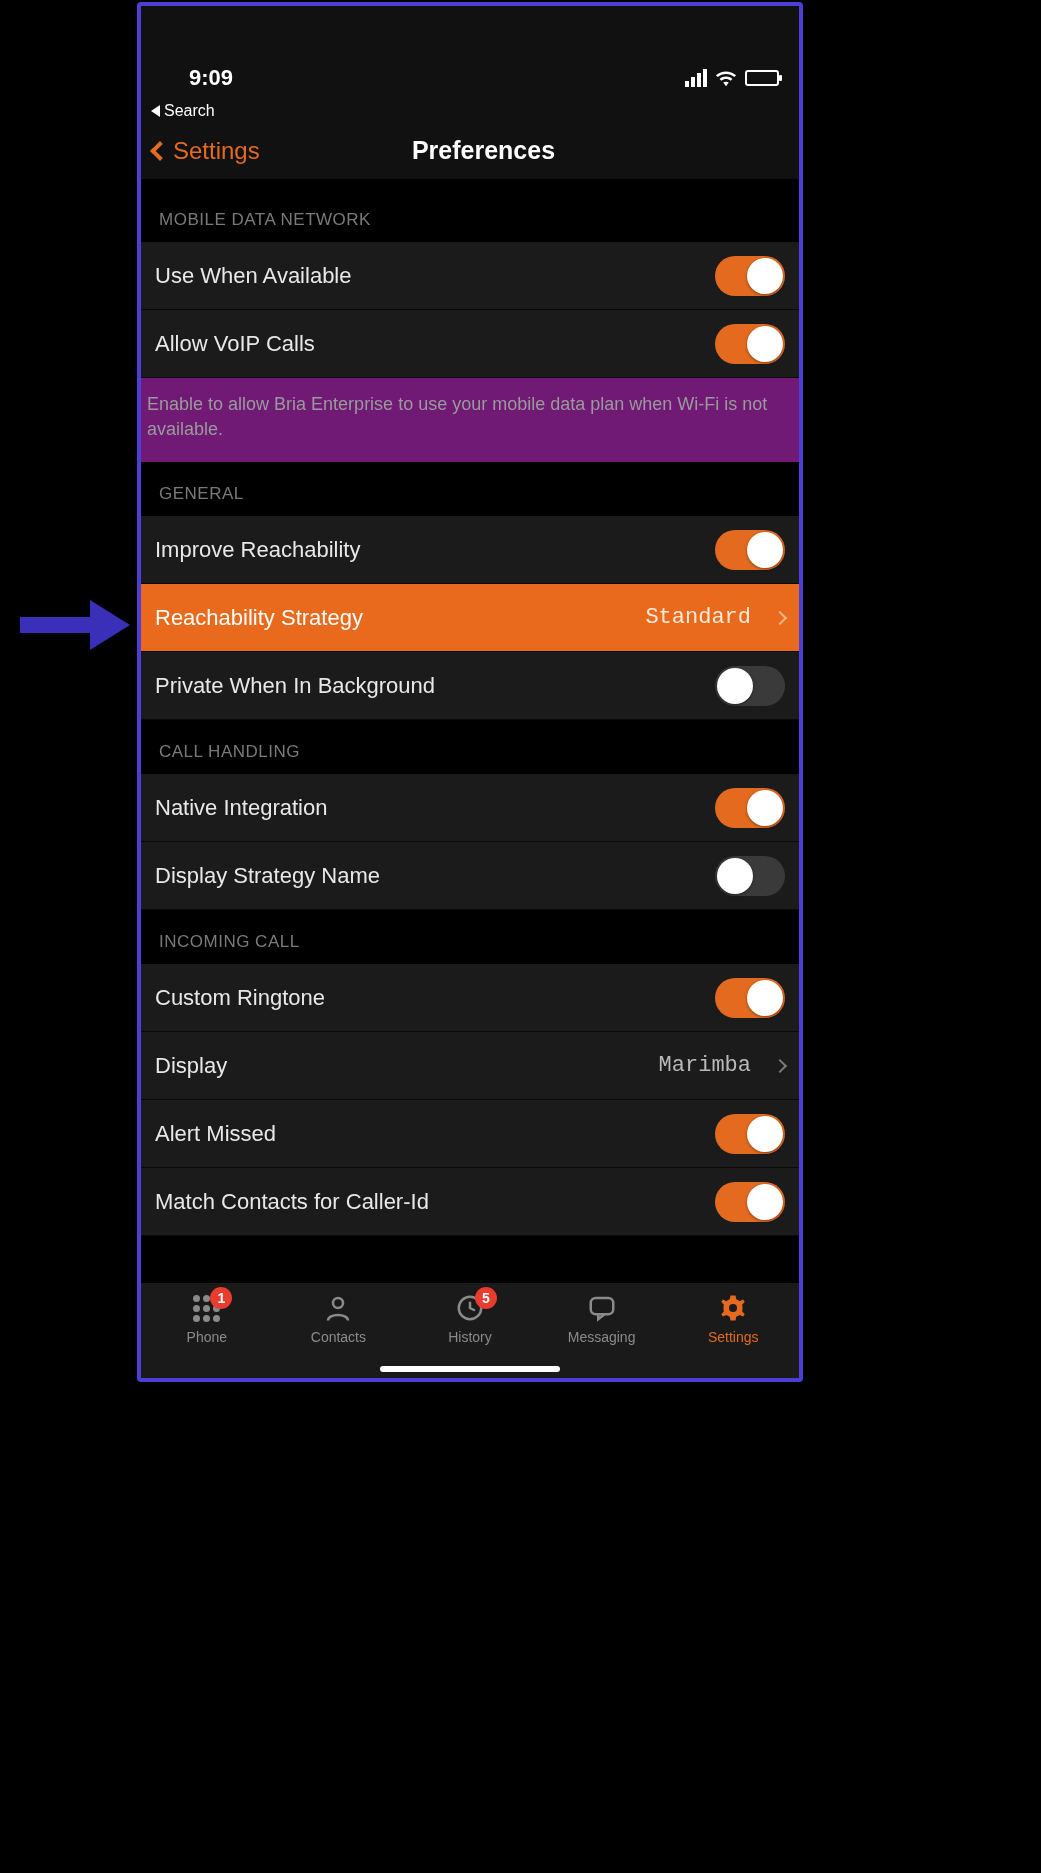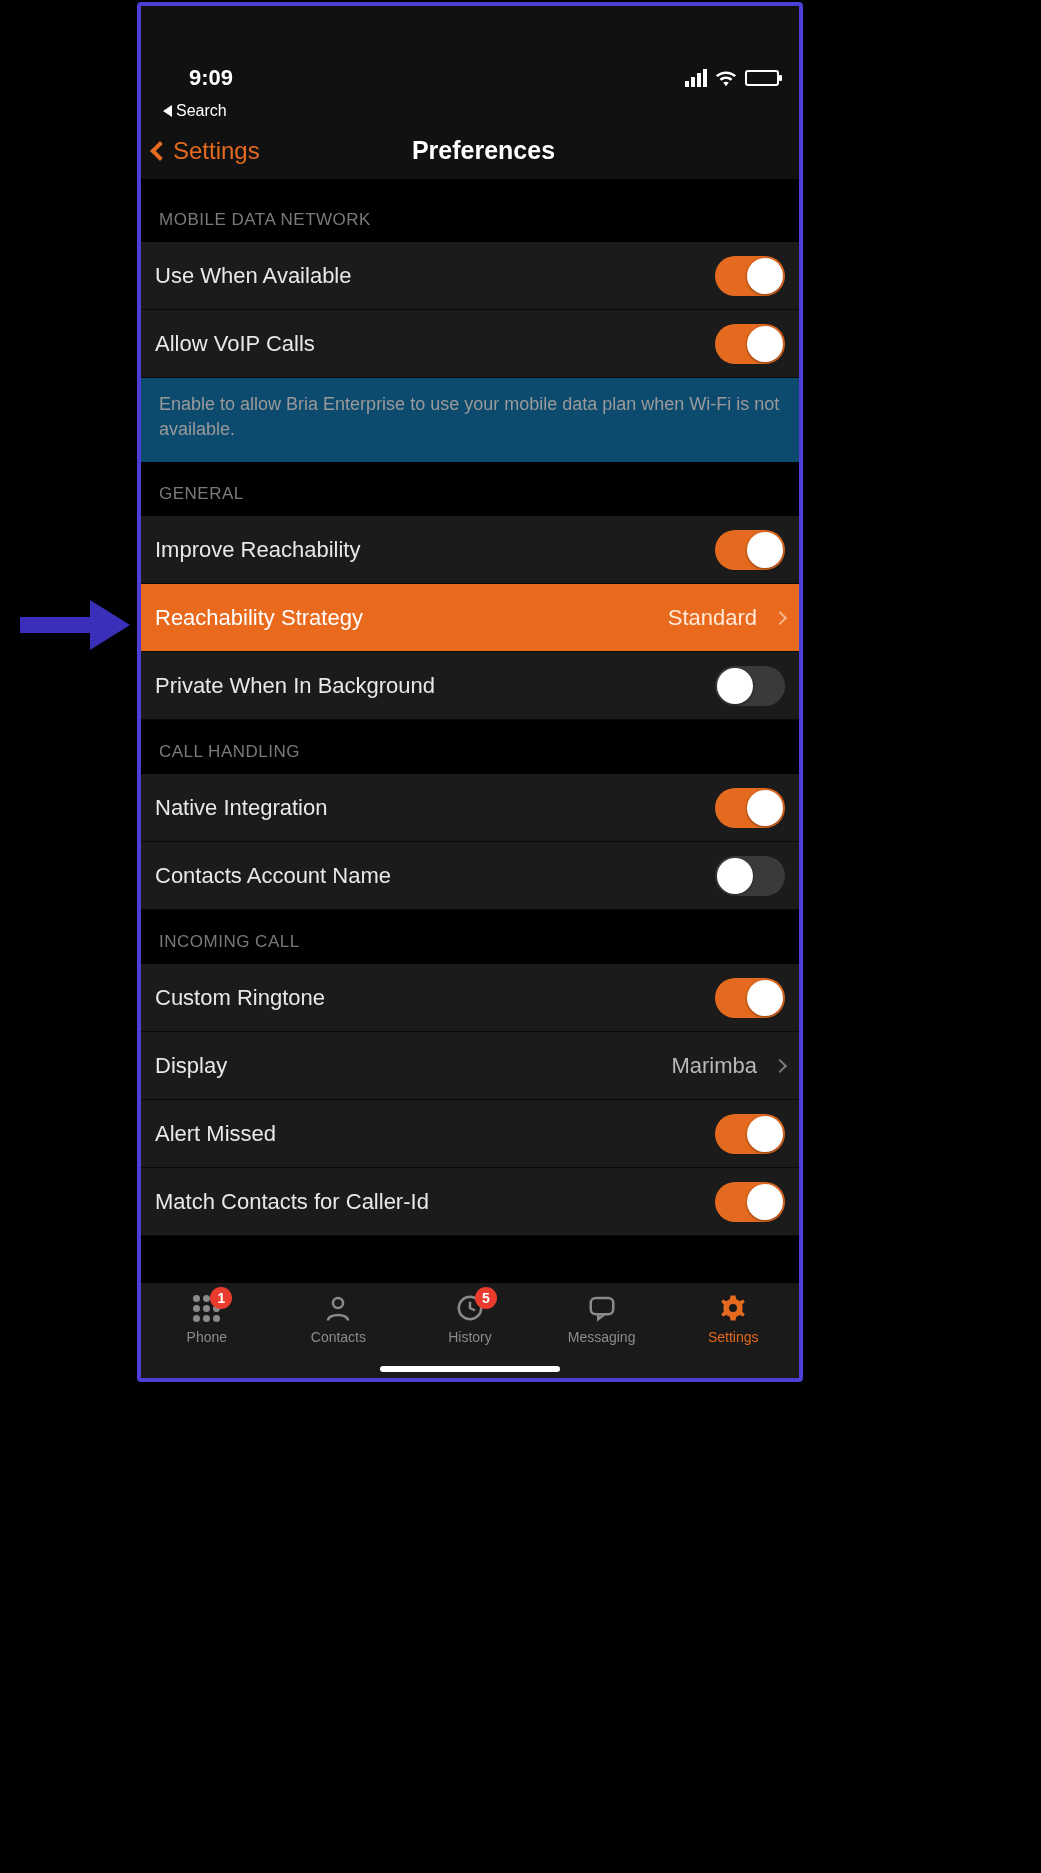--- a/index.html
+++ b/index.html
@@ -66,21 +66,21 @@
   .sig-bars span:nth-child(2){height:10px;}
   .sig-bars span:nth-child(3){height:14px;}
   .sig-bars span:nth-child(4){height:18px;}
   .wifi { width:22px; height:18px; }
   .battery {
     width: 34px; height: 16px; border: 2px solid #fff; border-radius: 3px; position: relative;
   }
   .battery::after { content:""; position:absolute; right:-5px; top:3px; width:3px; height:6px; background:#fff; border-radius:1px;}
   .battery .fill { background:#fff; height:100%; width:100%; border-radius:1px;}
   .breadcrumb {
-    padding: 0 10px 2px 22px;
+    padding: 0 10px 2px 10px;
     color: #fff;
     font-size: 16px;
     display: flex;
     align-items: center;
     gap: 4px;
   }
   .breadcrumb .tri {
     width:0;height:0; border-top:6px solid transparent; border-bottom:6px solid transparent; border-right:9px solid #fff;
   }
   .nav-header {
@@ -131,37 +131,37 @@
     color: #e8e8e8;
     font-size: 22px;
     border-bottom: 1px solid #0a0a0a;
   }
   .row .label { flex: 1; }
   .row.highlighted {
     background: #ea6a1d;
     color: #fff;
   }
   .row .value-group {
-    display: flex; align-items: center; gap: 18px;
-    color: #b9b9b9; font-size: 22px;
+    display: flex; align-items: center; gap: 24px;
+    color: #b9b9b9; font-size: 22px; font-family: Liberation Mono, monospace;
   }
   .row.highlighted .value-group { color: #ffe9d8; }
   .chevron-right {
     width: 10px; height: 10px;
     border-top: 2px solid currentColor;
     border-right: 2px solid currentColor;
     transform: rotate(45deg);
     opacity: 0.6;
   }
   .footer-note {
-    background: #0c4a6e;
+    background: #701a75;
     color: #9a9a9a;
     font-size: 18px;
     line-height: 1.4;
-    padding: 14px 18px 20px 18px;
+    padding: 14px 18px 20px 6px;
   }
   .toggle {
     width: 70px; height: 40px; border-radius: 20px; position: relative;
     transition: background .2s;
   }
   .toggle .knob {
     position: absolute; top: 2px; width: 36px; height: 36px; background: #fff; border-radius: 50%;
     box-shadow: 0 1px 3px rgba(0,0,0,0.4);
   }
   .toggle.on { background: #e46a1f; }
@@ -284,21 +284,21 @@
 
     <div class="section-header tight">CALL HANDLING</div>
 
     <div class="row">
       <span class="label">Native Integration</span>
       <span class="toggle on">
           <span class="knob"></span>
         </span>
     </div>
     <div class="row">
-      <span class="label">Contacts Account Name</span>
+      <span class="label">Display Strategy Name</span>
       <span class="toggle off">
           <span class="knob"></span>
         </span>
     </div>
 
     <div class="section-header tight">INCOMING CALL</div>
 
     <div class="row">
       <span class="label">Custom Ringtone</span>
       <span class="toggle on">

